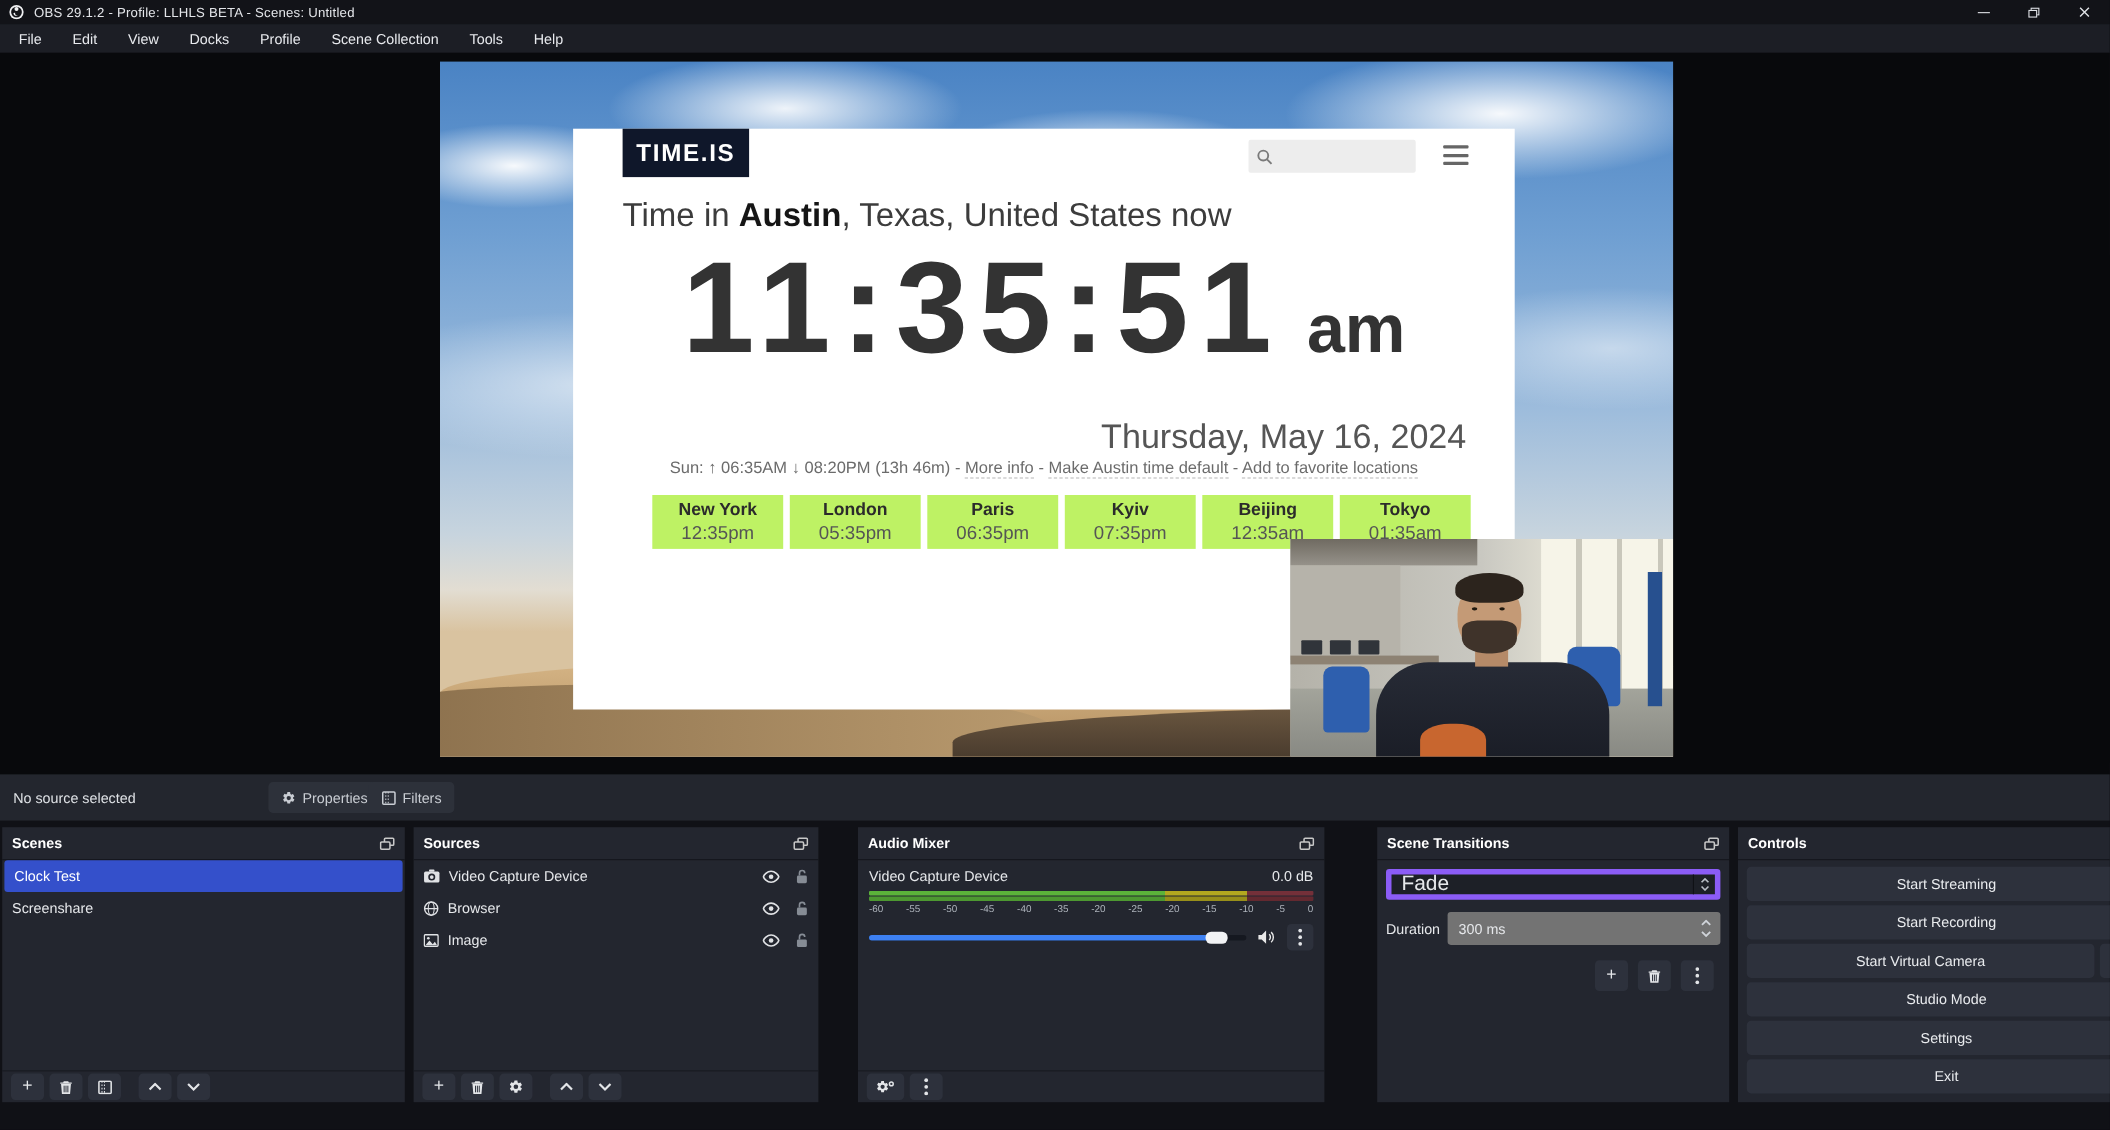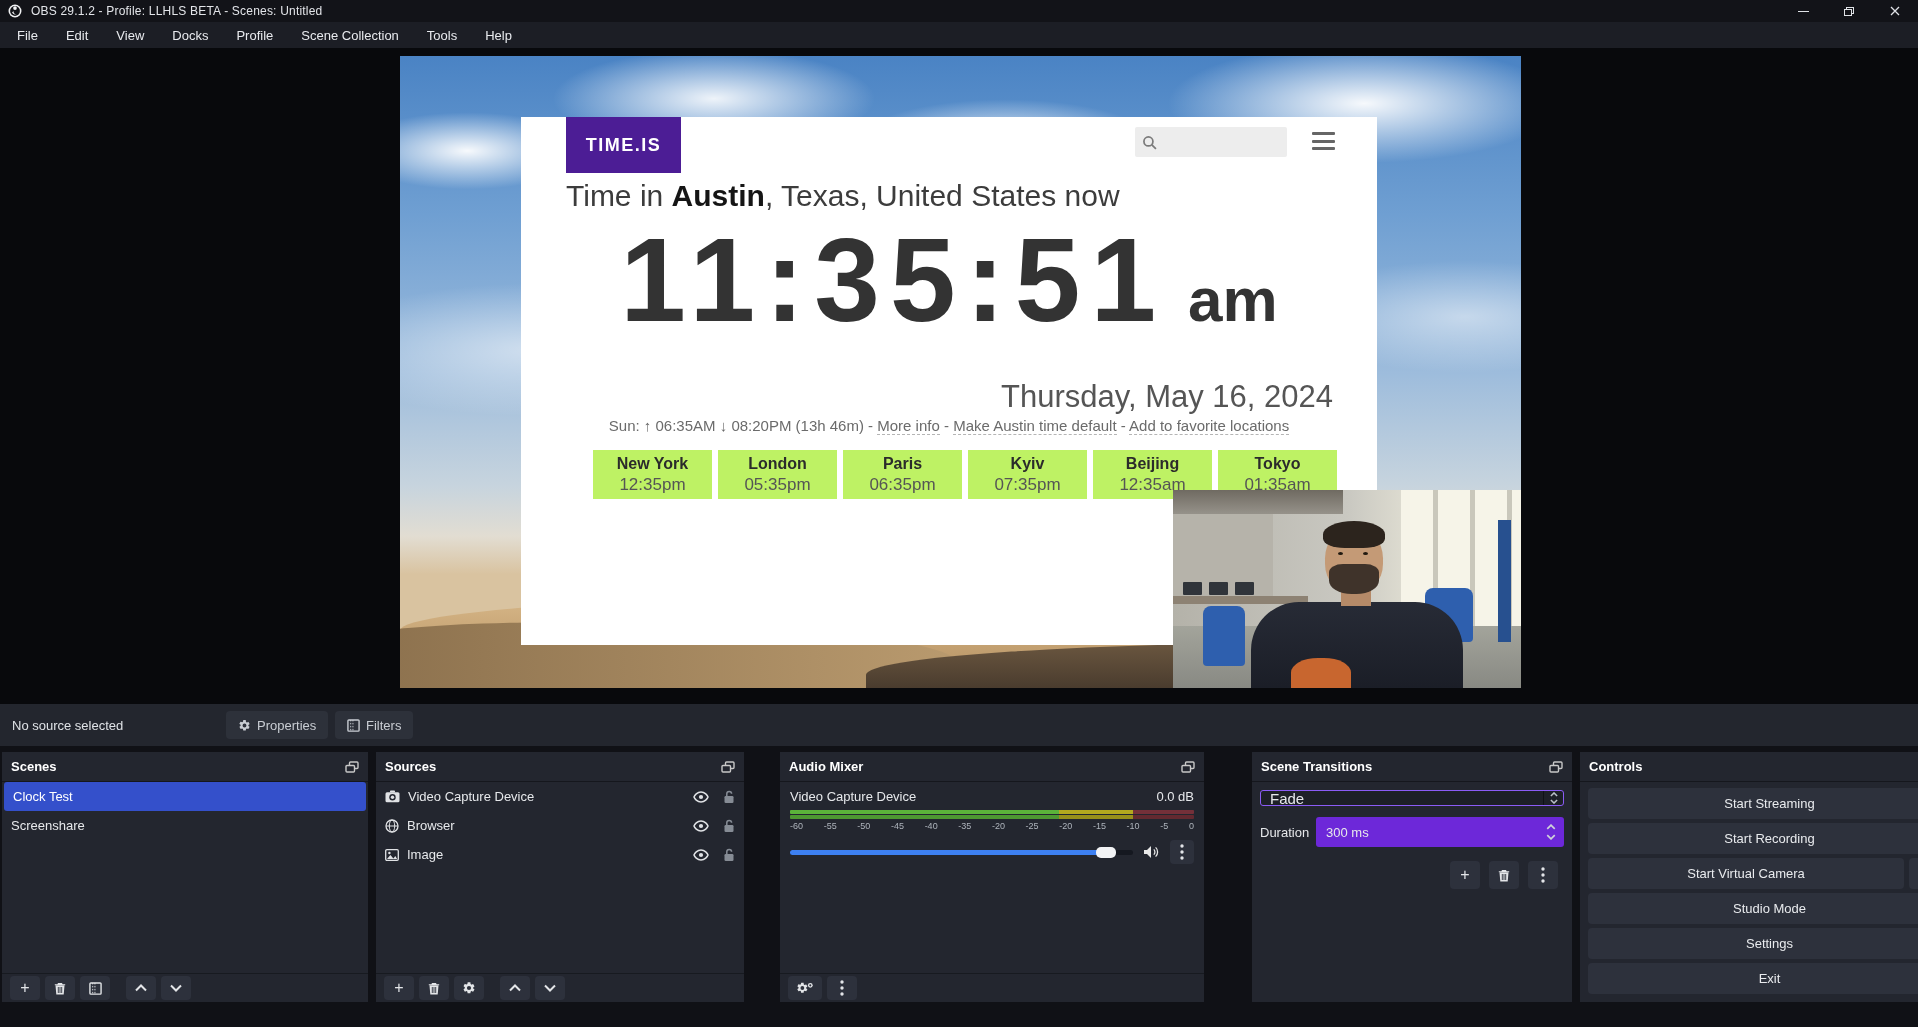--- a/index.html
+++ b/index.html
@@ -40,22 +40,22 @@
   .dune-far { position:absolute; bottom:26px; left:0; right:0; height:72px;
     background:linear-gradient(180deg,#d9b98a,#bd9a6b); border-radius:100% 60% 0 0 / 90% 35% 0 0; }
   .dune-left { position:absolute; bottom:0; left:-60px; width:55%; height:66px;
     background:linear-gradient(90deg,#8a6f4c,#b99a6e); border-radius:60% 100% 0 0 / 50% 100% 0 0; }
   .dune-shadow { position:absolute; bottom:0; right:-40px; width:62%; height:46px;
     background:linear-gradient(180deg,#6b5740,#4a3c2e); border-radius:100% 40% 0 0 / 100% 30% 0 0; }
 
   
   .timeis { position:absolute; left:121px; top:61px; width:856px; height:528px; background:#ffffff;
     font-family:"Liberation Sans","DejaVu Sans",sans-serif; }
-  .ti-logo { position:absolute; left:45px; top:0; width:115px; height:56px; background:#4c1d95;
-    color:#fff; font-weight:bold; font-size:18px; letter-spacing:1.5px; display:flex; align-items:center; justify-content:center; }
+  .ti-logo { position:absolute; left:45px; top:0; width:115px; height:44px; background:#0f172a;
+    color:#fff; font-weight:bold; font-size:22px; letter-spacing:1.5px; display:flex; align-items:center; justify-content:center; }
   .ti-search { position:absolute; right:90px; top:10px; width:152px; height:30px; background:#ededed;
     border-radius:2px; display:flex; align-items:center; padding-left:7px; }
   .ti-burger { position:absolute; right:42px; top:15px; width:23px; height:18px;
     display:flex; flex-direction:column; justify-content:space-between; }
   .ti-burger span { display:block; height:3px; background:#666; border-radius:1px; }
   .ti-h1 { position:absolute; left:45px; top:62px; font-size:30px; color:#3c3c3c; }
   .ti-h1 b { color:#151515; font-weight:bold; }
   .ti-clockrow { position:absolute; left:0; top:104px; width:100%; display:flex; justify-content:center; align-items:baseline; }
   .ti-clock { font-size:118px; font-weight:bold; color:#333; letter-spacing:10px; line-height:1; }
   .ti-ampm { font-size:62px; font-weight:bold; color:#333; margin-left:22px; line-height:1; }
@@ -89,21 +89,21 @@
   .wc-beard { position:absolute; left:156px; top:74px; width:50px; height:30px; background:#3f332a; border-radius:28% 28% 45% 45%; }
   .wc-eye { position:absolute; top:62px; width:5px; height:3px; background:#20190f; border-radius:50%; }
   .wc-orange { position:absolute; left:118px; top:168px; width:60px; height:32px; background:#c8662f; border-radius:45% 45% 0 0; }
 
   
   .contextbar { position:absolute; left:0; top:704px; width:1918px; height:42px; background:#23262e;
     display:flex; align-items:center; }
   .ctx-status { color:#dfe2e6; font-size:13px; margin-left:12px; }
   .ctx-btn { height:28px; background:#2d313a; border-radius:4px; color:#c9cdd3; font-size:13px;
     display:inline-flex; align-items:center; justify-content:center; gap:6px; padding:0 12px; }
-  .ctx-btn.props { position:absolute; left:226px; }
+  .ctx-btn.props { position:absolute; left:244px; }
   .ctx-btn.filts { position:absolute; left:335px; }
 
   
   .dock { position:absolute; top:752px; height:250px; background:#23262f; }
   .dock-header { height:30px; display:flex; align-items:center; justify-content:space-between;
     padding:0 9px; border-bottom:1px solid #15171d; }
   .dock-title { color:#fff; font-size:13px; font-weight:bold; }
   .dock-body { position:relative; height:190px; }
   .dock-toolbar { position:absolute; bottom:0; left:0; right:0; height:29px; border-top:1px solid #171a20;
     display:flex; align-items:center; gap:5px; padding-left:8px; }
@@ -127,27 +127,27 @@
   .meter .bar + .bar { margin-top:1px; filter:brightness(.85); }
   .ticks { display:flex; justify-content:space-between; color:#aeb4bc; font-size:9px; margin-top:2px; }
   .vol-row { display:flex; align-items:center; margin-top:9px; }
   .vol-track { flex:1; height:5px; background:#151820; border-radius:3px; position:relative; margin-right:10px; }
   .vol-fill { width:92%; height:100%; background:#3d80f2; border-radius:3px; }
   .vol-handle { position:absolute; left:calc(92% - 10px); top:-3px; width:20px; height:11px; background:#f2f3f5; border-radius:5px; }
   .speaker { color:#e8e8e8; margin-right:10px; }
 
   
   .tr-body { padding:8px; }
-  .combo { height:16px; background:#1d2027; border:1px solid #8b5cf6; border-radius:3px;
-    display:flex; align-items:center; padding-left:9px; color:#e6e8eb; font-size:15px; position:relative; }
+  .combo { height:28px; background:#1d2027; border:5px solid #8b5cf6; border-radius:3px;
+    display:flex; align-items:center; padding-left:9px; color:#e6e8eb; font-size:19px; position:relative; }
   .combo-arrows { position:absolute; right:0; top:0; bottom:0; width:20px; border-left:1px solid #0f1115;
     display:flex; flex-direction:column; align-items:center; justify-content:center; gap:2px; color:#b9bec6; }
   .dur-row { display:flex; align-items:center; margin-top:11px; }
   .dur-label { width:56px; color:#e6e8eb; font-size:13px; }
-  .spinbox { flex:1; height:30px; background:#6d28d9; border-radius:3px; display:flex; align-items:center; position:relative; }
+  .spinbox { flex:1; height:30px; background:#737373; border-radius:3px; display:flex; align-items:center; position:relative; }
   .spin-val { padding-left:10px; color:#e6e8eb; font-size:13px; }
   .spin-arrows { position:absolute; right:8px; top:0; bottom:0; display:flex; flex-direction:column;
     align-items:center; justify-content:center; gap:4px; color:#cfd3d9; }
   .tr-btns { display:flex; justify-content:flex-end; gap:9px; margin-top:14px; padding-right:6px; }
   .tr-btns .icon-btn { height:28px; }
 
   
   .ctl-body { padding:6px 8px; display:flex; flex-direction:column; gap:4px; }
   .ctl-btn { height:31px; background:#2d313c; border-radius:4px; color:#e9ebee; font-size:13px;
     display:flex; align-items:center; justify-content:center; }

